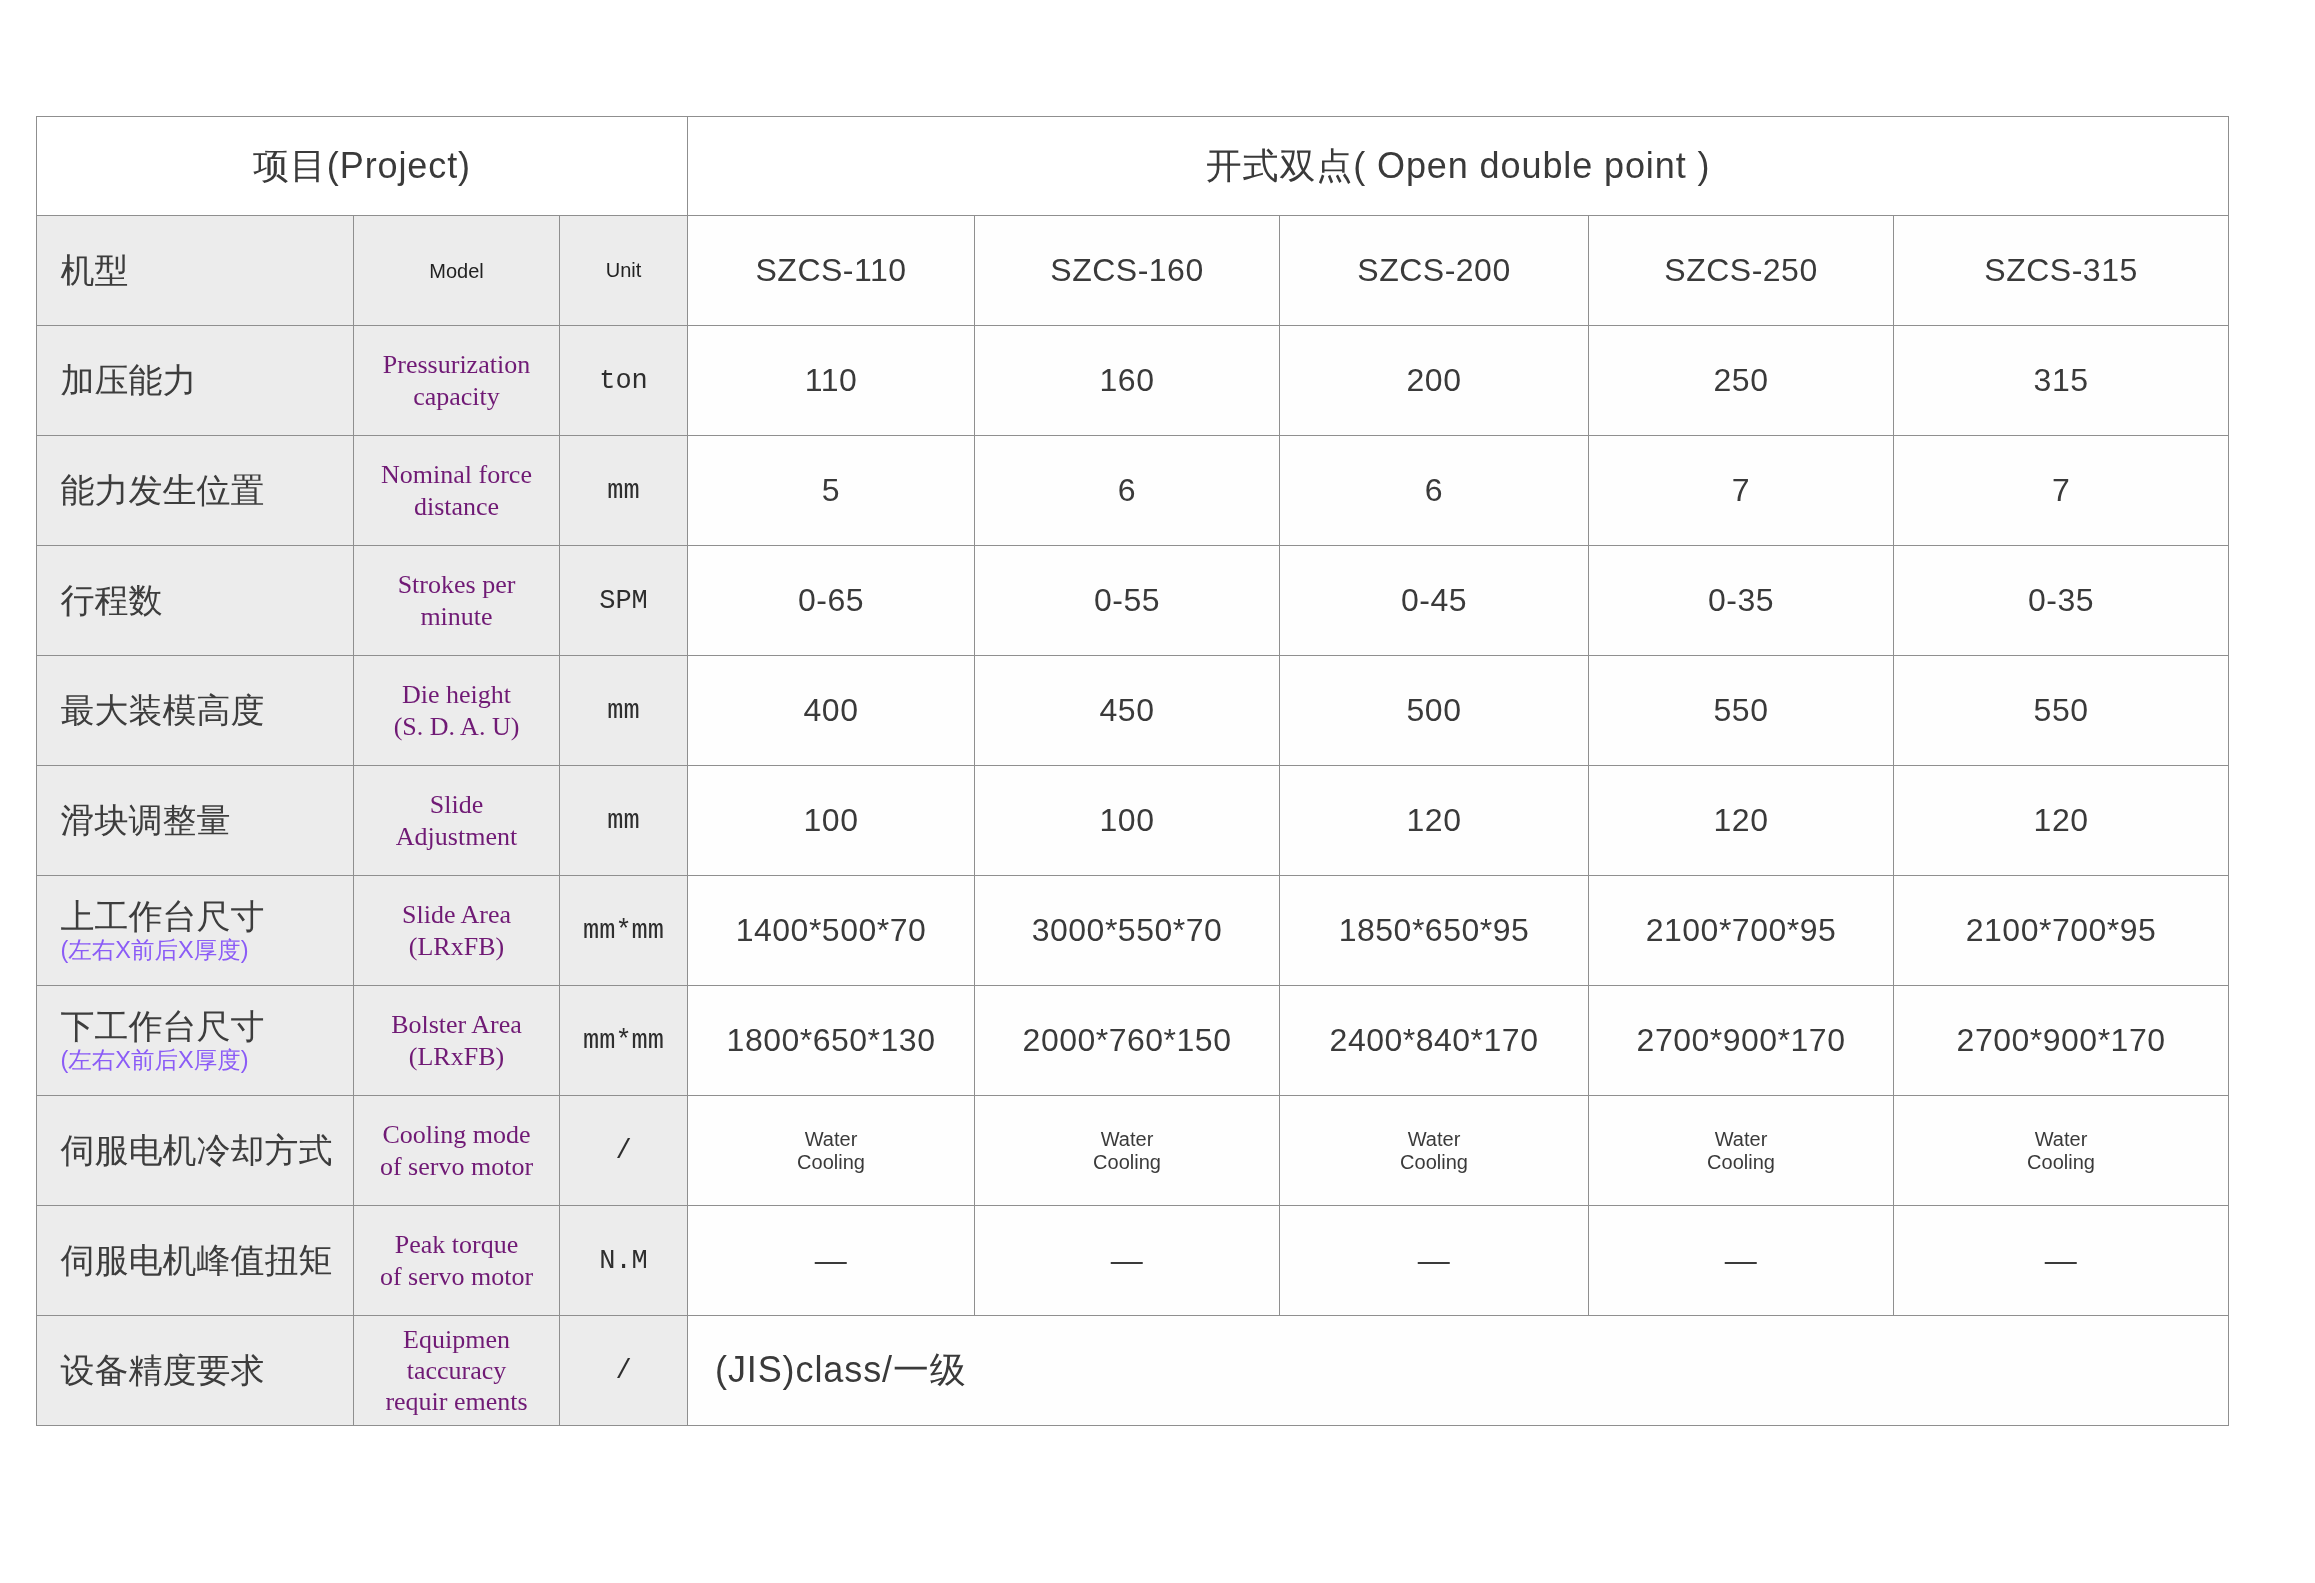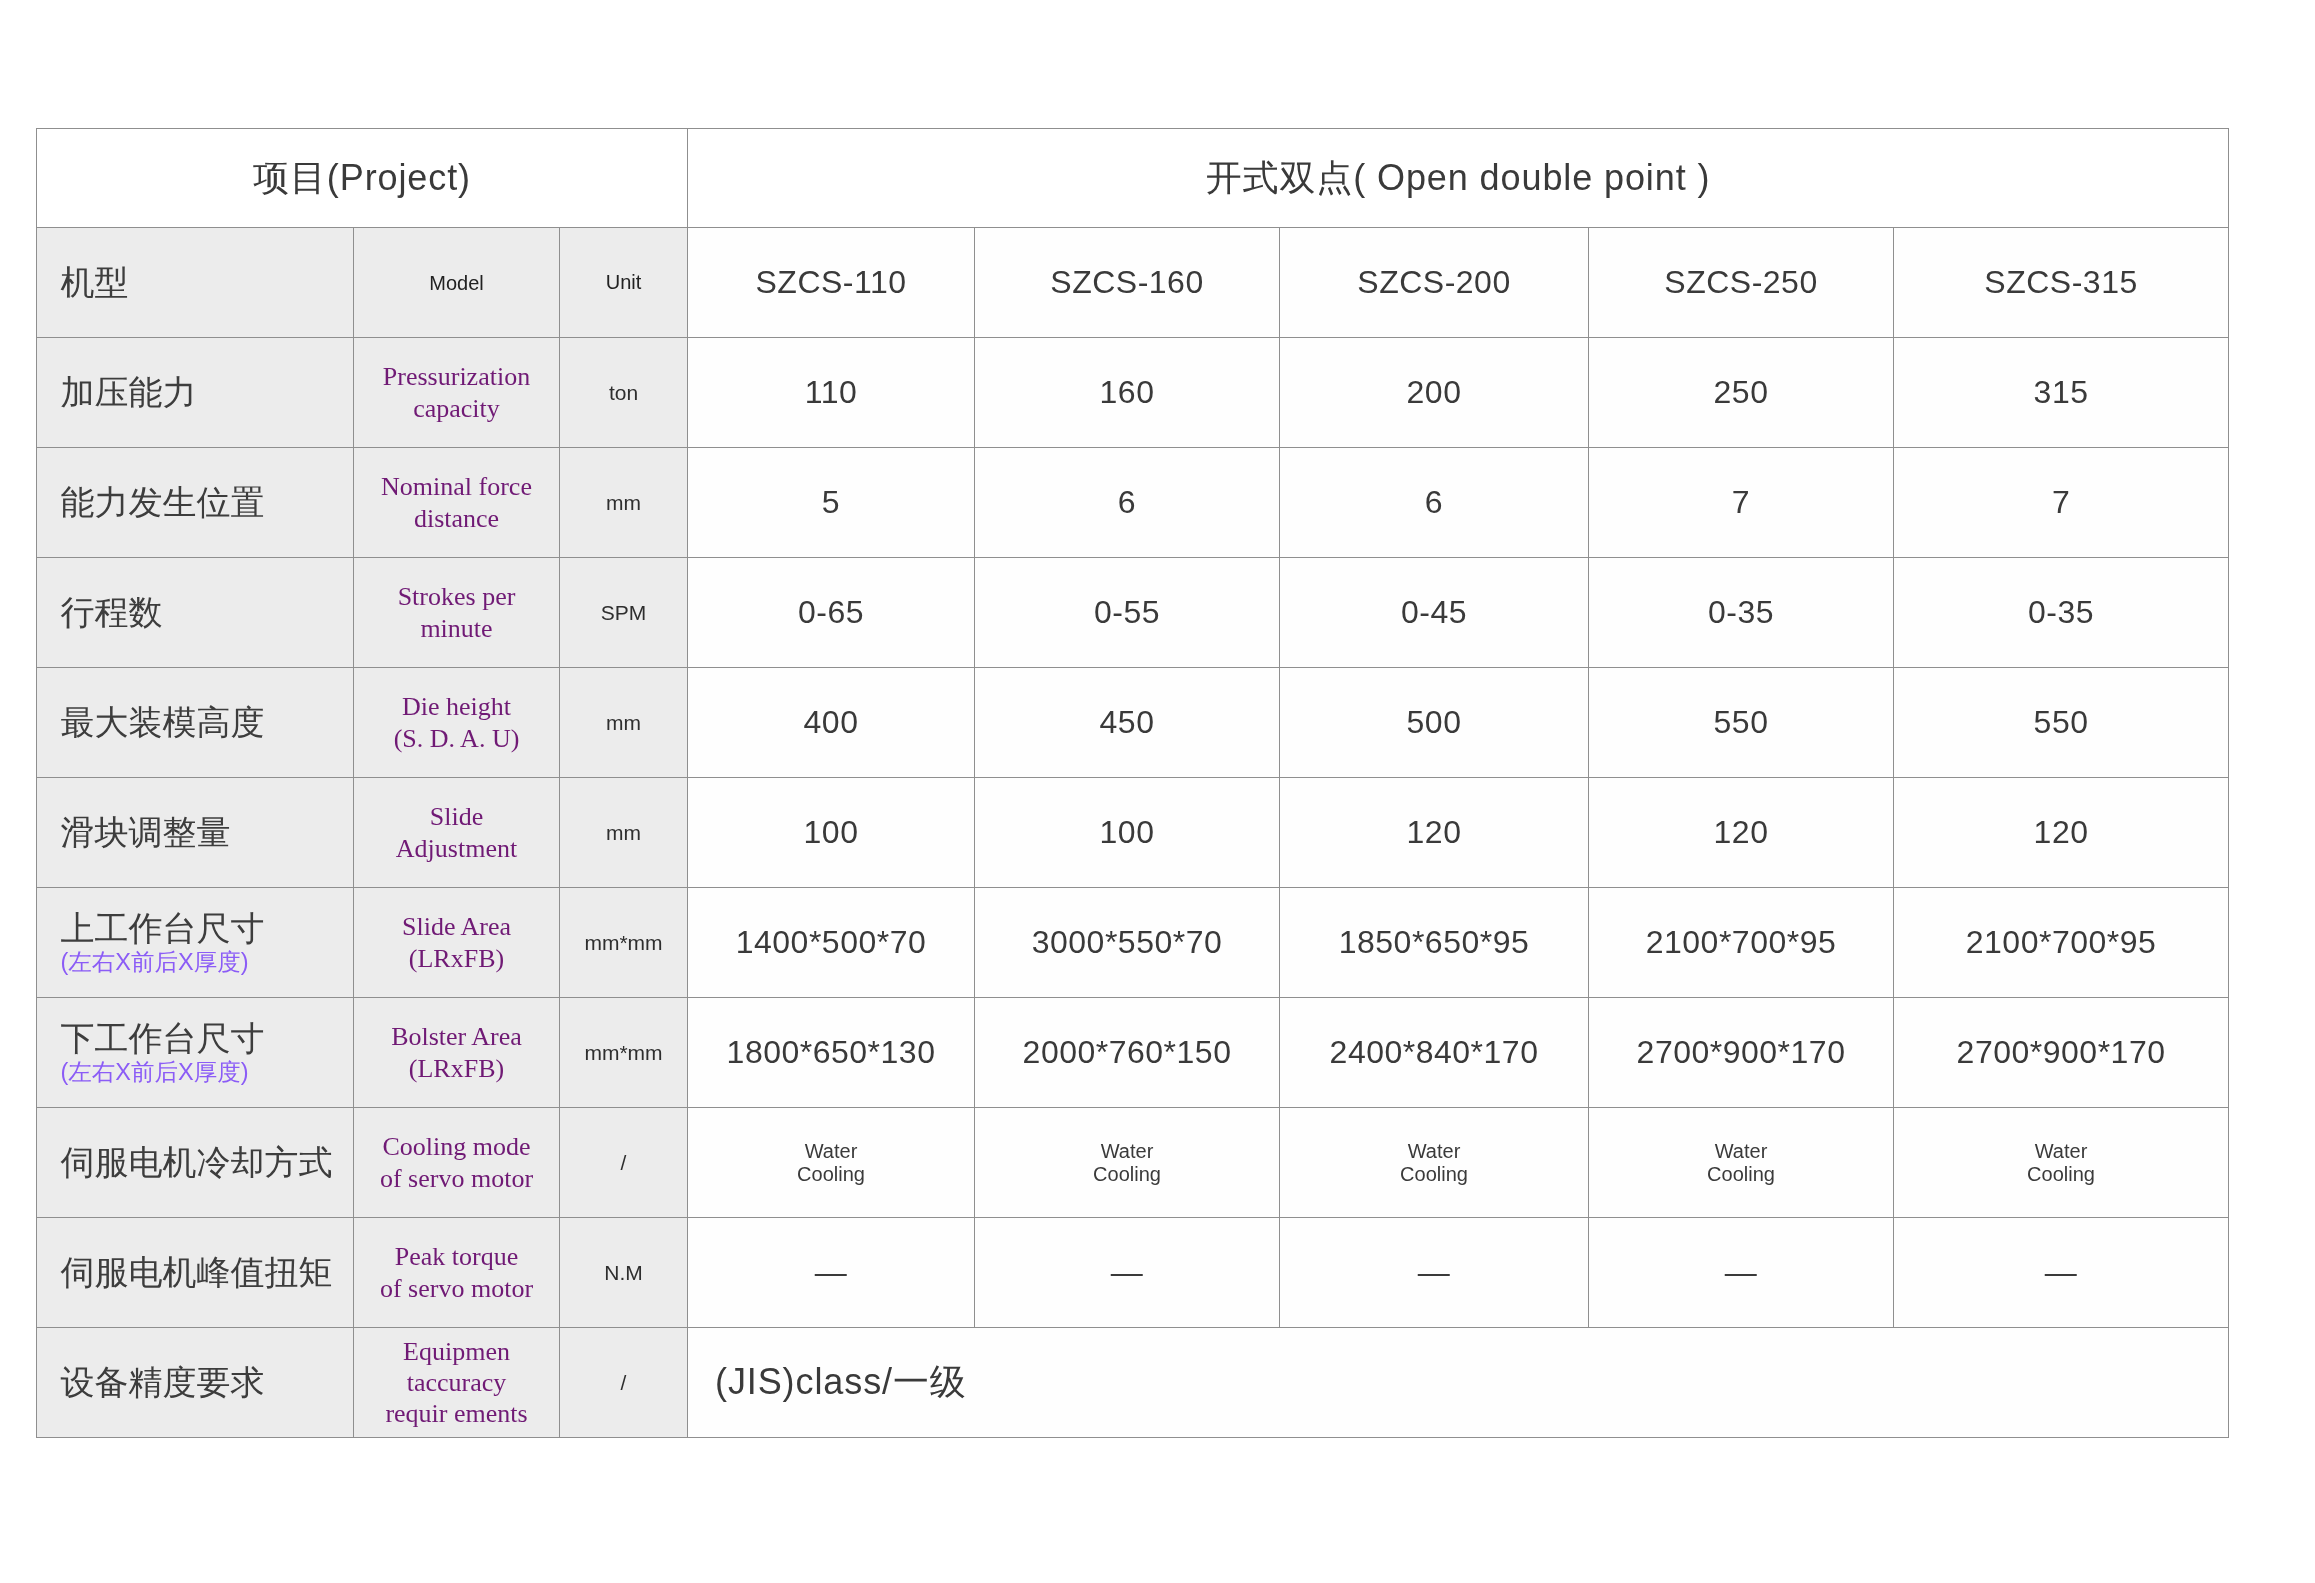--- a/index.html
+++ b/index.html
@@ -5,21 +5,21 @@
   html, body { margin: 0; padding: 0; }
   body {
     width: 2316px; height: 1583px;
     background: #ffffff;
     font-family: "Liberation Sans", sans-serif;
     position: relative;
     overflow: hidden;
   }
   .spec-table {
     position: absolute;
-    left: 36px; top: 128px;
+    left: 36px; top: 116px;
     border-collapse: collapse;
     table-layout: fixed;
     width: 2192px;
     background: #ffffff;
     border-radius: 14px;
   }
   .spec-table td {
     border-left: 0.9px solid #8f8f8f;
     border-right: 0.9px solid #8f8f8f;
     border-top: 1.8px solid #8f8f8f;
@@ -58,22 +58,22 @@
   }
   .en-text {
     font-family: "Liberation Serif", serif;
     font-size: 26px;
     color: #701a75;
     line-height: 1.2;
     white-space: pre-line;
     display: block;
   }
   .unit-text {
-    font-family: Liberation Sans, sans-serif;
-    font-size: 21px;
+    font-family: Liberation Mono, monospace;
+    font-size: 27px;
     color: #2e2e2e;
     white-space: pre-line;
     display: block;
   }
   .unit-sans {
     font-family: "Liberation Sans", sans-serif;
     font-size: 20px;
     color: #222222;
   }
   .val-text {

